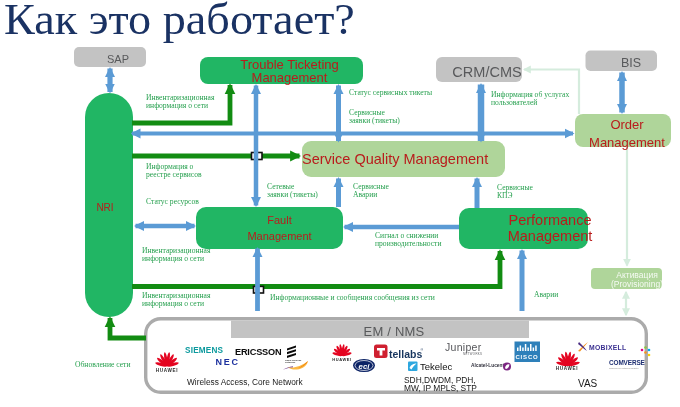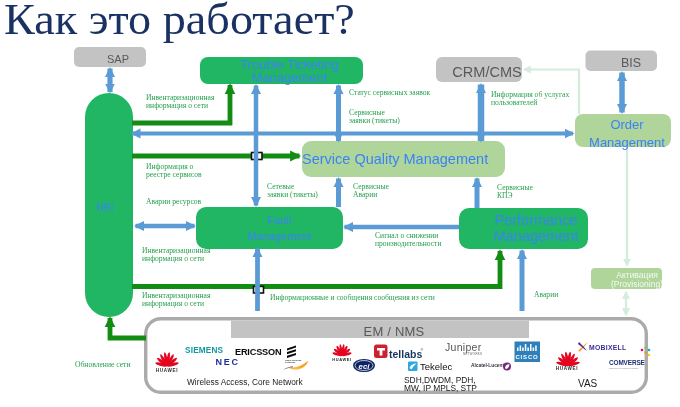--- a/index.html
+++ b/index.html
@@ -1,20 +1,20 @@
 <!DOCTYPE html>
 <html><head>
 <meta charset="utf-8">
 <style>
 html,body{margin:0;padding:0}
 body{width:680px;height:407px;position:relative;background:#fff;overflow:hidden;font-family:"Liberation Sans",sans-serif}
 #title{position:absolute;left:4px;top:-6px;font-family:"Liberation Serif",serif;font-size:44px;color:#1a3263;transform:scaleX(1.05);transform-origin:0 0}
 svg{position:absolute;left:0;top:0}
 .lbl{position:absolute;font-family:"Liberation Serif",serif;color:#27a04f;font-size:7.6px;line-height:8px;white-space:nowrap}
-.bt{position:absolute;color:#3b82f6;text-align:center;white-space:nowrap}
+.bt{position:absolute;color:#b91c1c;text-align:center;white-space:nowrap}
 </style>
 </head>
 <body>
 <div id="title">Как это работает?</div>
 <svg width="680" height="407" viewBox="0 0 680 407">
 <defs>
 <marker id="mb" viewBox="0 0 10 10" refX="8.5" refY="5" markerUnits="userSpaceOnUse" markerWidth="10" markerHeight="16" orient="auto-start-reverse">
         <path d="M0,0 L10,5 L0,10 z" fill="#5b9bd5"></path>
       </marker>
 <marker id="mg" viewBox="0 0 10 10" refX="8.5" refY="5" markerUnits="userSpaceOnUse" markerWidth="11" markerHeight="16" orient="auto-start-reverse">
@@ -67,32 +67,32 @@
 <path d="M257.5,311 L257.5,248.5" fill="none" stroke="#5b9bd5" stroke-width="4.8" marker-end="url(#mb)"></path>
 
 <text x="118" y="62.5" font-size="11" fill="#58595b" text-anchor="middle" font-family="Liberation Sans">SAP</text>
 <text x="487" y="77" font-size="14.5" fill="#58595b" text-anchor="middle" font-family="Liberation Sans">CRM/CMS</text>
 <text x="631" y="66.5" font-size="12.5" fill="#58595b" text-anchor="middle" font-family="Liberation Sans">BIS</text>
 <text x="394" y="335.5" font-size="13" fill="#58595b" text-anchor="middle" font-family="Liberation Sans" letter-spacing="0.2">EM / NMS</text>
 </svg>
 
 <div class="bt" style="left:208px;top:58px;width:163px;font-size:13px;line-height:13px">Trouble Ticketing<br>Management</div>
 <div class="bt" style="left:206px;top:212px;width:147px;font-size:11px;line-height:16px">Fault<br>Management</div>
-<div class="bt" style="left:459px;top:212px;width:154px;font-size:14.5px;line-height:16px">Performance<br>Management</div>
+<div class="bt" style="left:473px;top:212px;width:154px;font-size:14.5px;line-height:16px">Performance<br>Management</div>
 <div class="bt" style="left:302px;top:151px;width:182px;font-size:14.5px">Service Quality Management</div>
 <div class="bt" style="left:579px;top:116px;width:96px;font-size:13px;line-height:18px">Order<br>Management</div>
 <div class="bt" style="left:599px;top:271px;width:76px;font-size:8.5px;line-height:8.5px;color:rgba(255,255,255,0.88)">Активация<br>(Provisioning)</div>
 <div class="bt" style="left:81px;top:202px;width:48px;font-size:10px">NRI</div>
 
 <div class="lbl" style="left:146px;top:94px">Инвентаризационная<br>информация о сети</div>
-<div class="lbl" style="left:349px;top:89px">Статус сервисных заявок</div>
+<div class="lbl" style="left:349px;top:89px">Статус сервисных тикеты</div>
 <div class="lbl" style="left:349px;top:109px">Сервисные<br>заявки (тикеты)</div>
 <div class="lbl" style="left:491px;top:91px">Информация об услугах<br>пользователей</div>
 <div class="lbl" style="left:146px;top:163px">Информация о<br>реестре сервисов</div>
-<div class="lbl" style="left:146px;top:198px">Аварии ресурсов</div>
+<div class="lbl" style="left:146px;top:198px">Статус ресурсов</div>
 <div class="lbl" style="left:267px;top:183px">Сетевые<br>заявки (тикеты)</div>
 <div class="lbl" style="left:353px;top:183px">Сервисные<br>Аварии</div>
 <div class="lbl" style="left:497px;top:184px">Сервисные<br>КПЭ</div>
 <div class="lbl" style="left:142px;top:247px">Инвентаризационная<br>информация о сети</div>
 <div class="lbl" style="left:142px;top:292px">Инвентаризационная<br>информация о сети</div>
 <div class="lbl" style="left:270px;top:294px">Информационные и сообщения сообщения из сети</div>
 <div class="lbl" style="left:534px;top:291px">Аварии</div>
 <div class="lbl" style="left:75px;top:361px">Обновление сети</div>
 <div class="lbl" style="left:375px;top:232px">Сигнал о снижении<br>производительности</div>
 

